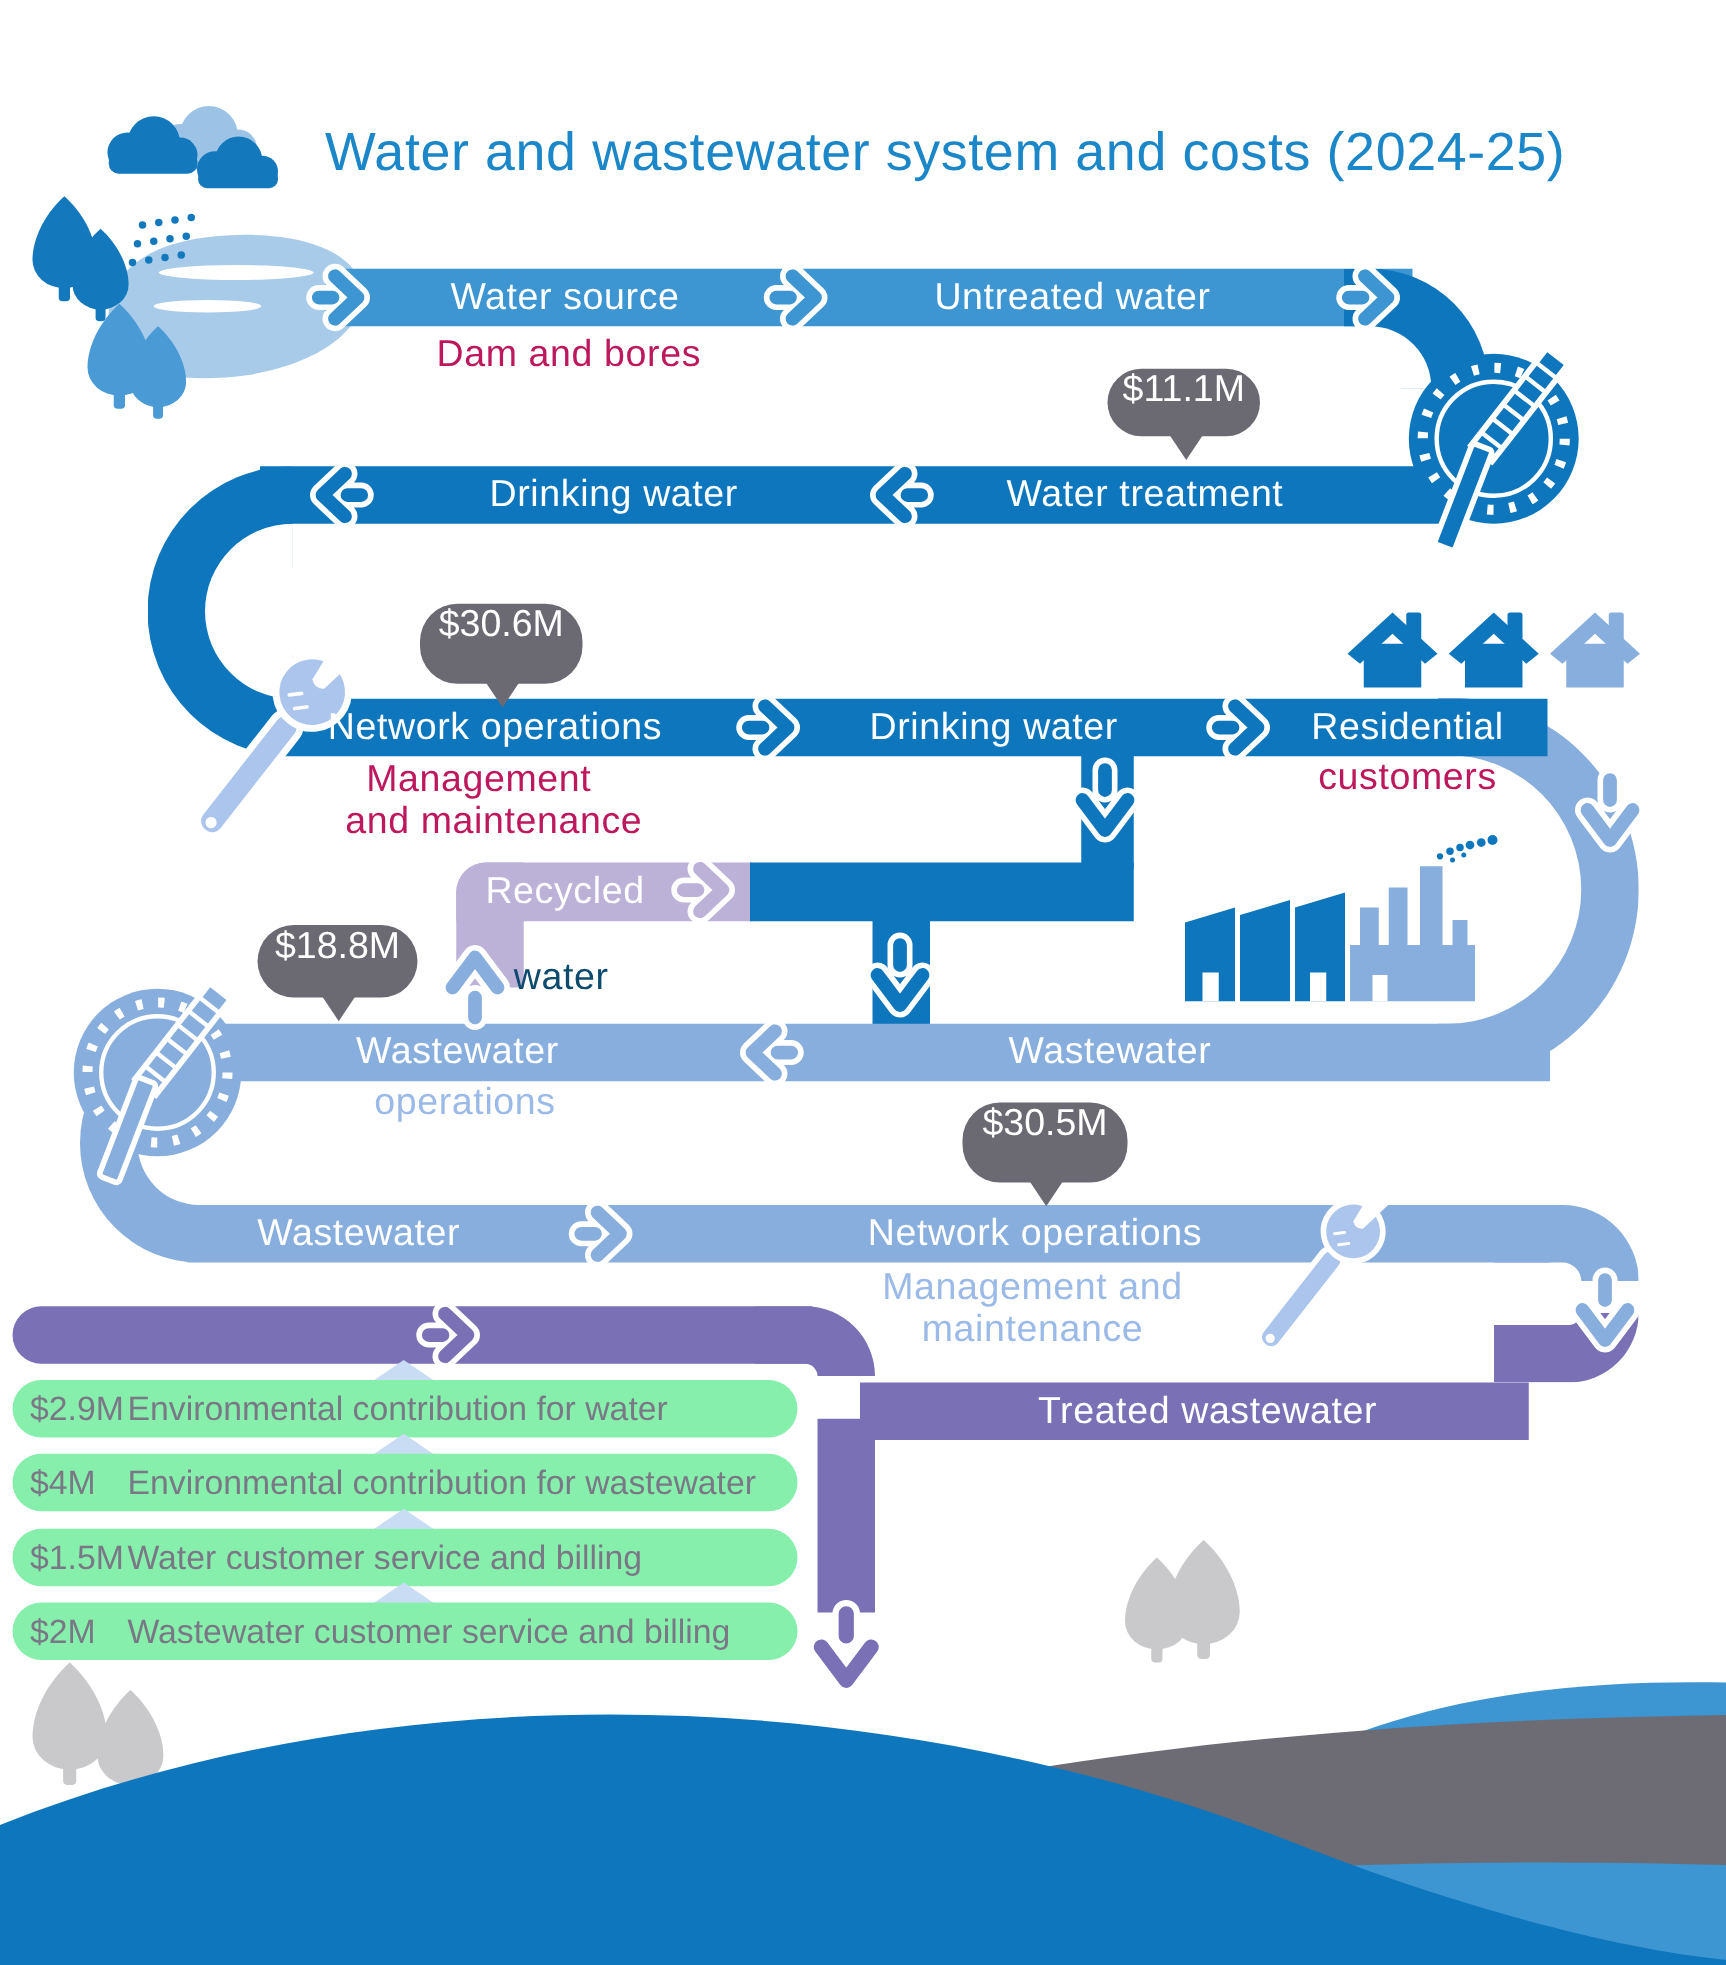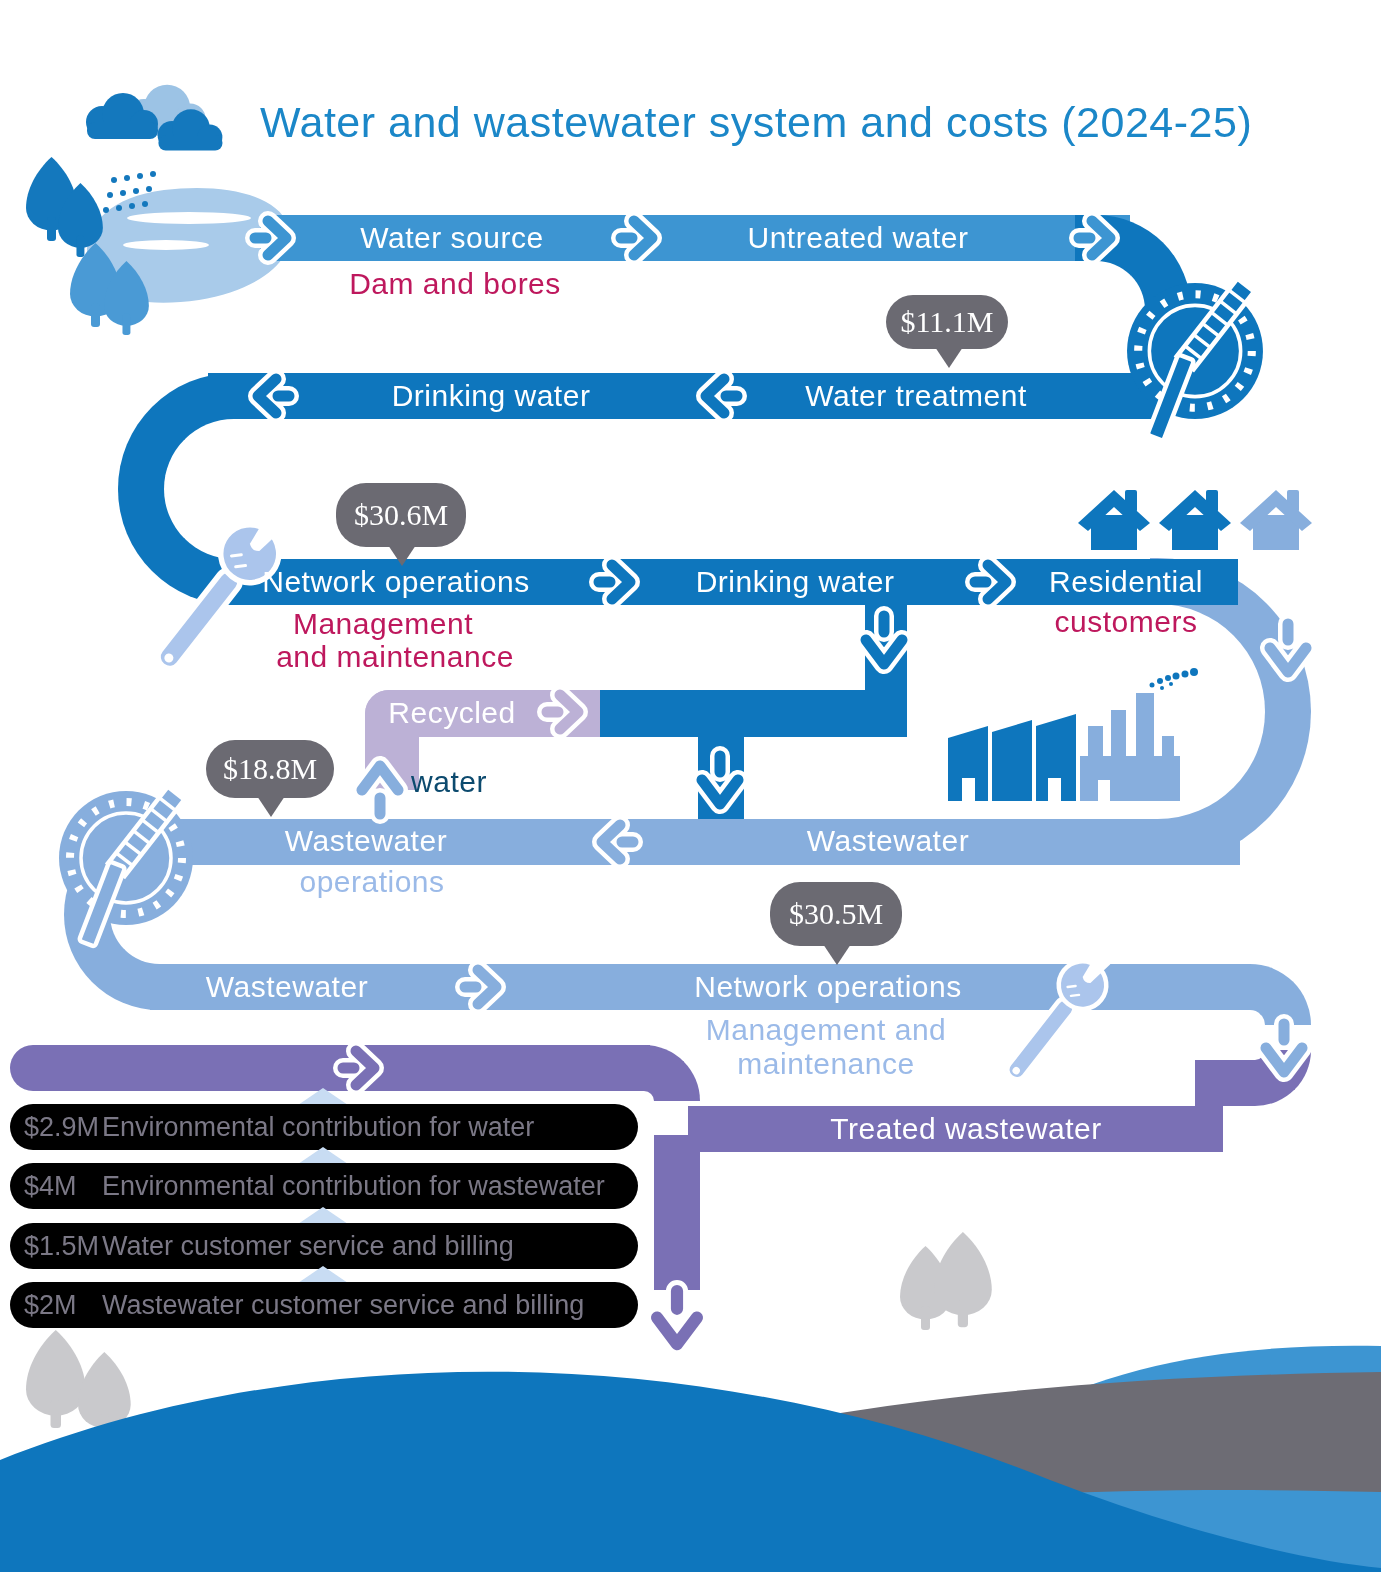--- a/index.html
+++ b/index.html
@@ -11,39 +11,39 @@
   .mb{background:#3d95d2;}
   .lb{background:#87aedd;}
   .pu{background:#7a70b5;}
   .lv{background:#bcb1d6;}
   .lab{position:absolute;transform:translate(-50%,-50%);white-space:nowrap;
        font-size:30px;letter-spacing:.5px;}
   .w{color:#fff;} .blue{color:#be185d;} .lblue{color:#9bbae8;}
   .purp{color:#7a70b5;} .lavt{color:#0c4a6e;margin-top:34px;}
   .title{position:absolute;left:260px;top:98px;font-size:43px;color:#1b87c8;letter-spacing:.5px;}
   .bubble{position:absolute;background:#6b6a72;color:#fff;font-size:30px;
-          display:flex;align-items:center;justify-content:center;border-radius:30px;font-family:Liberation Serif, serif;}
+          display:flex;justify-content:center;border-radius:30px;}
   .bubble::after{content:"";position:absolute;bottom:-19px;left:40%;width:0;height:0;
           border-left:14px solid transparent;border-right:14px solid transparent;
           border-top:21px solid #6b6a72;}
   .uturnB{position:absolute;left:118px;top:373px;width:70px;height:140px;
           border:46px solid #0e76bd;border-right:none;border-radius:116px 0 0 116px;}
   .curveA{position:absolute;left:1075px;top:215px;width:70px;height:50px;
           border-top:46px solid #0e76bd;border-right:46px solid #0e76bd;border-radius:0 95px 0 0;}
   .uturnR{position:absolute;left:1150px;top:558px;width:115px;height:215px;
           border:46px solid #87aedd;border-left:none;border-radius:0 155px 155px 0;}
   .uturnE{position:absolute;left:64px;top:819px;width:50px;height:99px;
           border:46px solid #87aedd;border-right:none;border-radius:96px 0 0 96px;}
   .curveF1{position:absolute;left:1195px;top:964px;width:70px;height:15px;
           border-top:46px solid #87aedd;border-right:46px solid #87aedd;border-radius:0 95px 0 0;}
   .curveF2{position:absolute;left:1195px;top:1050px;width:70px;height:10px;
           border-bottom:46px solid #7a70b5;border-right:46px solid #7a70b5;border-radius:0 0 95px 0;}
   .curveAdd{position:absolute;left:604px;top:1045px;width:50px;height:10px;
           border-top:46px solid #7a70b5;border-right:46px solid #7a70b5;border-radius:0 90px 0 0;}
-  .cost{position:absolute;left:10px;width:628px;height:46px;background:#000000;
+  .cost{position:absolute;left:10px;width:628px;height:46px;background:#86efac;
         border-radius:23px;display:flex;align-items:center;color:#7b7886;font-size:27px;}
   .cost .amt{width:92px;padding-left:14px;box-sizing:border-box;}
   .notch{position:absolute;width:0;height:0;border-left:25px solid transparent;
          border-right:25px solid transparent;border-bottom:17px solid #c8dcf3;}
   .ico{position:absolute;overflow:visible;}
   .footer{position:absolute;left:0;top:1392px;width:1350px;text-align:center;
           color:#fff;font-size:41px;line-height:51px;letter-spacing:.5px;}
 </style>
 </head>
 <body>

